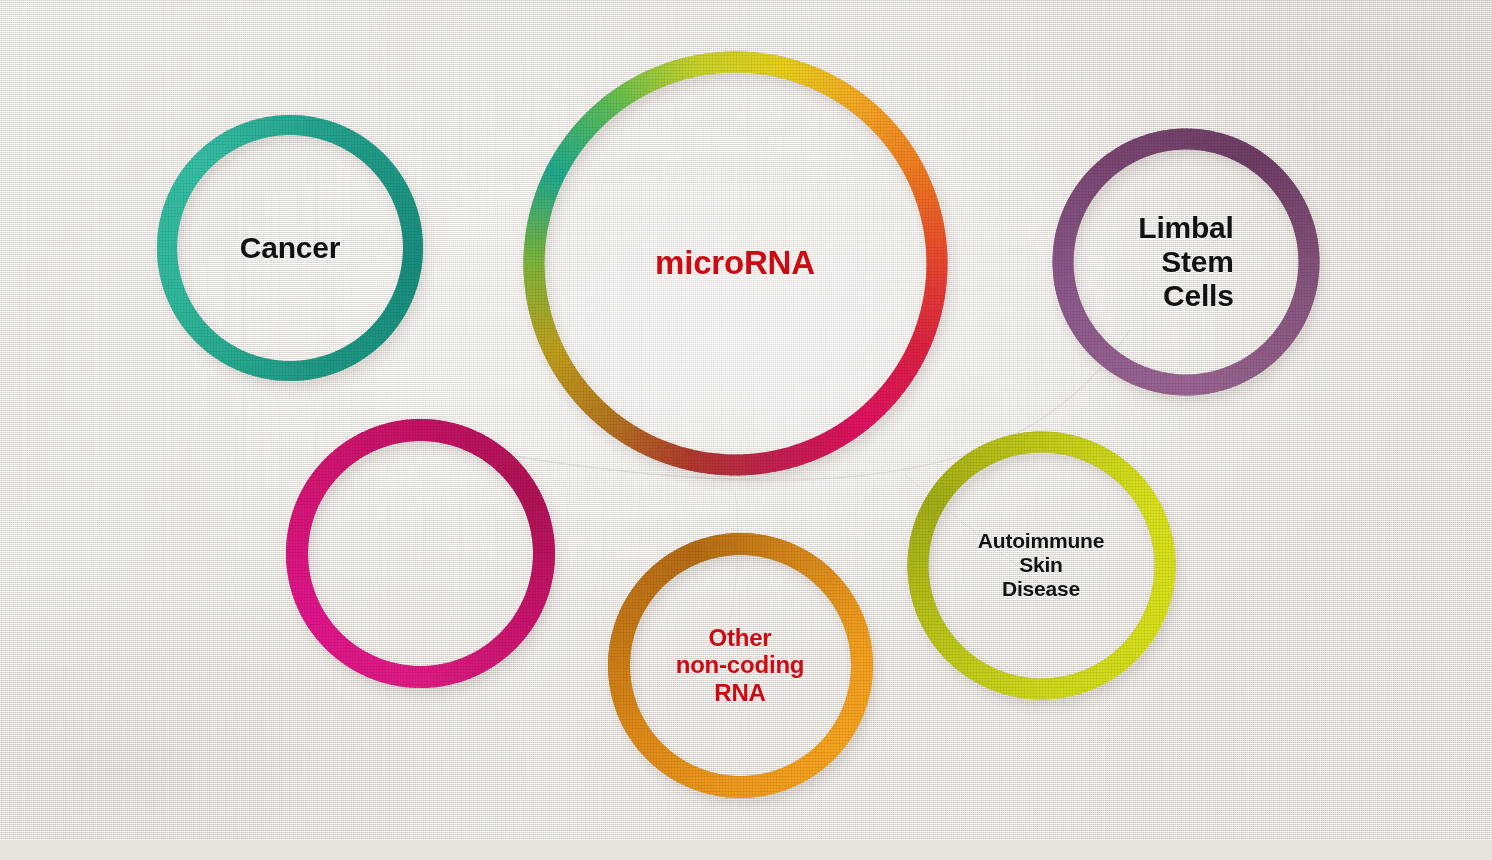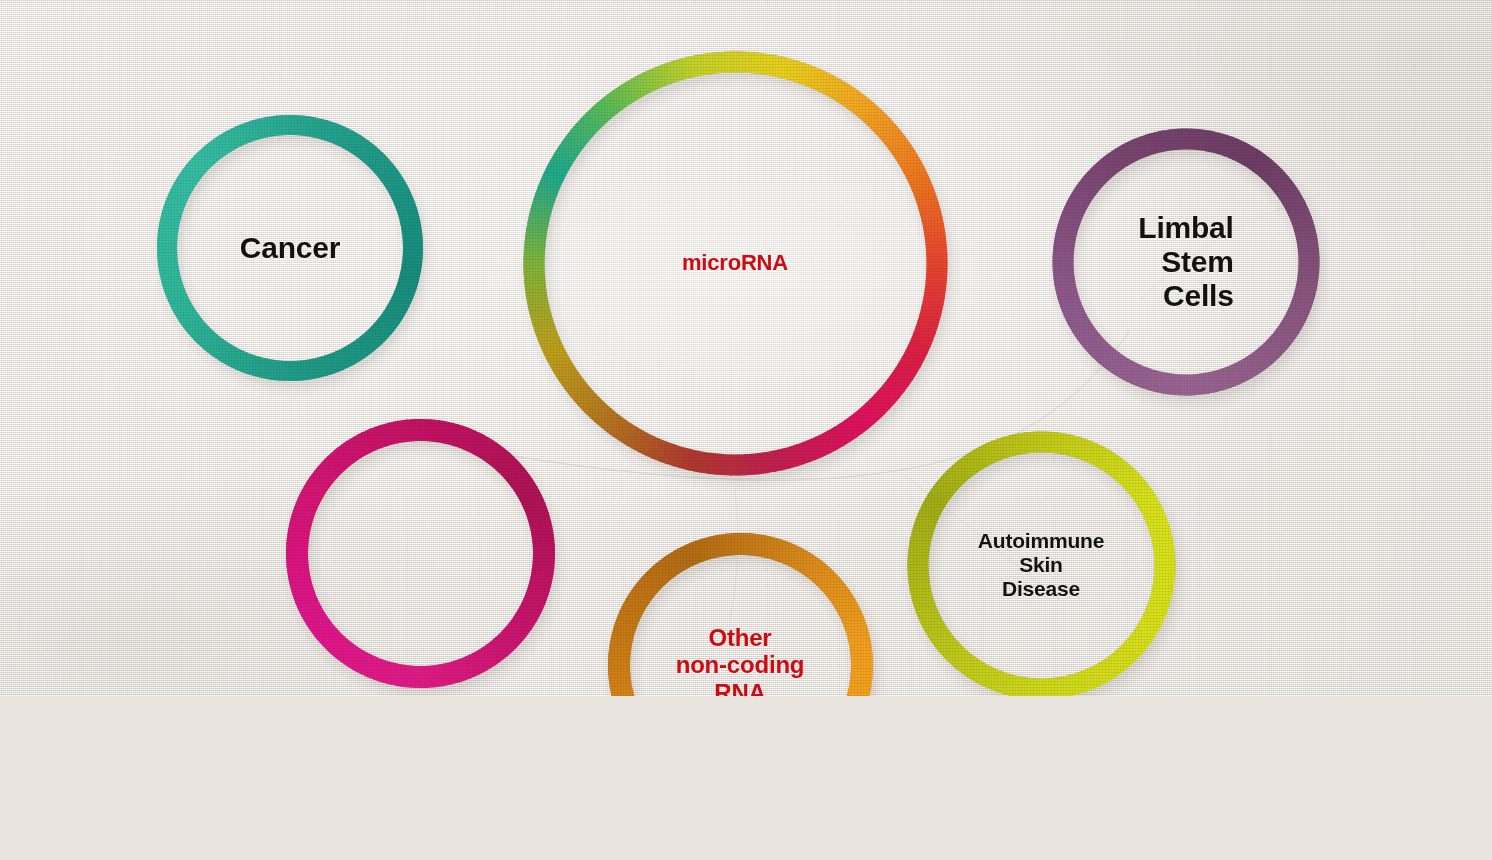--- a/index.html
+++ b/index.html
@@ -3,21 +3,21 @@
 <meta charset="utf-8">
 <style>
   html, body {
     margin: 0;
     padding: 0;
     background: #e8e3dc;
   }
   #stage {
     position: relative;
     width: 1492px;
-    height: 696px;
+    height: 840px;
     overflow: hidden;
     background-color: #fdba74;
     font-family: "Liberation Sans", sans-serif;
   }
   
   #canvas-texture {
     position: absolute;
     inset: 0;
     background-color: #f1ece5;
     background-image:
@@ -479,21 +479,21 @@
           <path d="M 28.48 195.98 A 201.5 201.5 0 0 1 30.05 187.33" stroke="rgb(90,176,90)" stroke-width="21" fill="none" stroke-linecap="butt"></path>
           <path d="M 29.70 189.05 A 201.5 201.5 0 0 1 31.57 180.46" stroke="rgb(83,176,97)" stroke-width="21" fill="none" stroke-linecap="butt"></path>
           <path d="M 31.16 182.17 A 201.5 201.5 0 0 1 33.33 173.65" stroke="rgb(75,175,103)" stroke-width="21" fill="none" stroke-linecap="butt"></path>
           <path d="M 32.87 175.35 A 201.5 201.5 0 0 1 35.33 166.91" stroke="rgb(68,174,110)" stroke-width="21" fill="none" stroke-linecap="butt"></path>
           <path d="M 34.80 168.59 A 201.5 201.5 0 0 1 37.56 160.24" stroke="rgb(61,173,117)" stroke-width="21" fill="none" stroke-linecap="butt"></path>
           <path d="M 36.98 161.90 A 201.5 201.5 0 0 1 40.02 153.65" stroke="rgb(53,172,123)" stroke-width="21" fill="none" stroke-linecap="butt"></path>
           <path d="M 39.38 155.29 A 201.5 201.5 0 0 1 42.71 147.15" stroke="rgb(46,171,130)" stroke-width="21" fill="none" stroke-linecap="butt"></path>
           <path d="M 42.02 148.77 A 201.5 201.5 0 0 1 45.63 140.75" stroke="rgb(38,170,136)" stroke-width="21" fill="none" stroke-linecap="butt"></path>
         </svg>
         <div style="position: absolute; inset: 0px; pointer-events: none; border-radius: 50%; mix-blend-mode: multiply; opacity: 0.3; background: repeating-linear-gradient(0deg, rgba(0, 0, 0, 0.22) 0px, rgba(0, 0, 0, 0.22) 1px, rgba(255, 255, 255, 0) 1px, rgba(255, 255, 255, 0) 3px), repeating-linear-gradient(90deg, rgba(0, 0, 0, 0.18) 0px, rgba(0, 0, 0, 0.18) 1px, rgba(255, 255, 255, 0) 1px, rgba(255, 255, 255, 0) 3px); clip-path: circle(212px at 50% 50%); mask-image: radial-gradient(circle, transparent 191px, rgb(0, 0, 0) 191.5px, rgb(0, 0, 0) 212px, transparent 212.5px);"></div>
-        <div class="node-label label-red" style="font-size: 22px;">microRNA</div>
+        <div class="node-label label-red" style="font-size: 33px;">microRNA</div>
       </div>
       <div class="node" style="left: 1037px; top: 113px; width: 298px; height: 298px;">
         <svg class="ring-svg" width="298" height="298" viewBox="0 0 298 298">
           <defs>
             <filter id="shadow-limbal" x="-50%" y="-50%" width="200%" height="200%">
               <feDropShadow dx="4" dy="7" stdDeviation="6" flood-color="rgba(70,62,55,0.42)"></feDropShadow>
             </filter>
             <clipPath id="texclip-limbal">
               <circle cx="149" cy="149" r="123" fill="none" stroke="#000" stroke-width="21"></circle>
             </clipPath>

